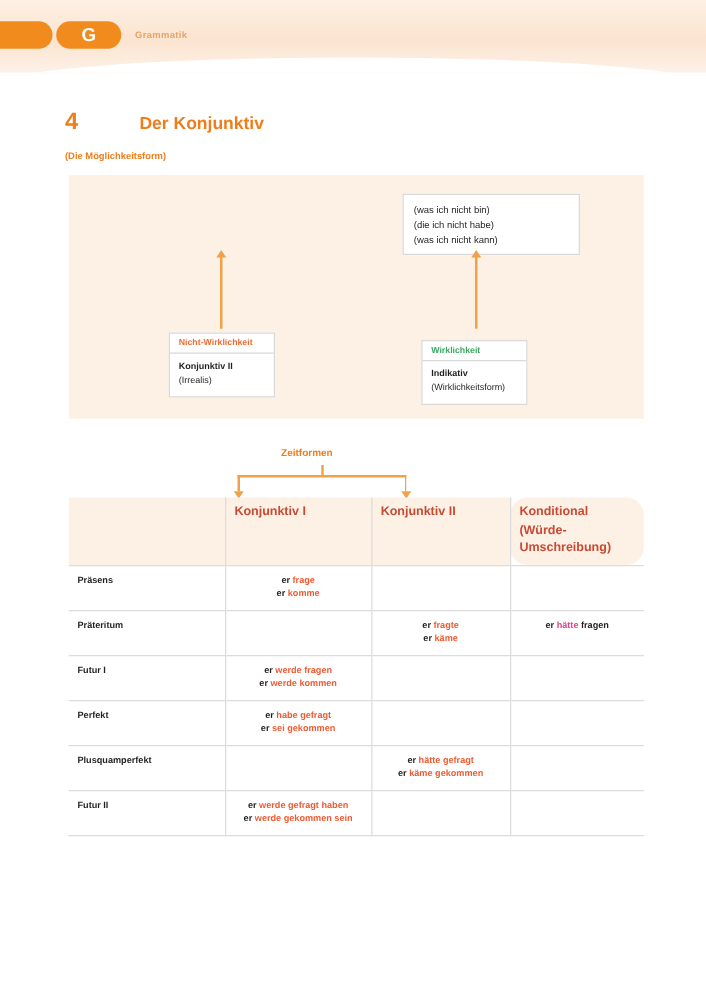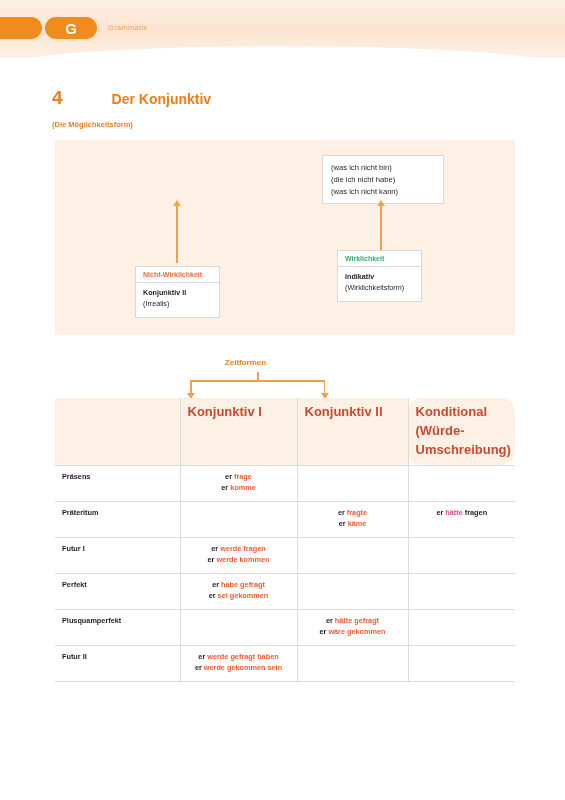--- a/index.html
+++ b/index.html
@@ -28,57 +28,57 @@
     border-top-right-radius:11px;border-bottom-right-radius:11px;
   }
   .tab-letter{
     margin-left:3px;width:52px;background:#f28b1e;
     border-radius:11px;
     display:flex;align-items:center;justify-content:center;
     color:#ffffff;font-weight:bold;font-size:15px;
   }
   .grammatik-label{
     position:absolute;left:108px;top:23px;
-    font-size:7.5px;font-weight:normal;color:#e8a369;letter-spacing:.3px;
+    font-size:7.5px;font-weight:bold;color:#e8a369;letter-spacing:.3px;
   }
 
   
   .title-row{position:absolute;left:52px;top:88px;display:flex;align-items:baseline;}
   .title-num{font-size:19px;font-weight:bold;color:#ef7d1a;line-height:1;}
   .title-text{margin-left:9px;font-size:14px;font-weight:bold;color:#ef7d1a;padding-left:40px;}
   .subtitle{position:absolute;left:52px;top:120px;font-size:7.5px;font-weight:bold;color:#ef7d1a;}
 
   
   .panel{
     position:absolute;left:55px;top:140px;width:460px;height:195px;
     background:#fdf1e6;
   }
   .dbox{
     position:absolute;background:#ffffff;border:1px solid #d9d9d9;
     font-size:7.6px;line-height:1.55;color:#231f20;padding:6px 8px;
     box-sizing:border-box;
   }
   .dbox-left{left:60px;top:15px;width:125px;}
-  .dbox-right{left:267px;top:15px;width:122px;}
+  .dbox-right{left:267px;top:15px;width:142px;}
 
   .arrow{position:absolute;width:1.5px;background:#f0a24a;}
   .arrow:before{
     content:"";position:absolute;top:-5px;left:-3px;
     border-left:4px solid transparent;border-right:4px solid transparent;
     border-bottom:6px solid #f0a24a;
   }
   .arrow-left{left:121px;top:65px;height:58px;}
   .arrow-right{left:325px;top:65px;height:58px;}
 
   .lbox{
     position:absolute;width:85px;background:#ffffff;border:1px solid #d9d9d9;
     box-sizing:border-box;
   }
   .lbox-left{left:80px;top:126px;}
-  .lbox-right{left:282px;top:110px;}
+  .lbox-right{left:282px;top:132px;}
   .lbox-head{
     padding:4px 7px;font-size:7px;font-weight:bold;border-bottom:1px solid #d9d9d9;
   }
   .lbox-head.orange{color:#ef6a35;}
   .lbox-head.green{color:#3aa862;}
   .lbox-body{padding:5px 7px 7px 7px;font-size:7.2px;line-height:1.5;}
   .lbox-body .b1{font-weight:bold;}
 
   
   .zeit-label{
@@ -105,21 +105,21 @@
   table.conj td,table.conj th{
     border-right:1px solid #dcdcdc;
     border-bottom:1px solid #dcdcdc;
     vertical-align:top;text-align:left;
     padding:5px 7px;
     font-weight:bold;
   }
   table.conj tr td:last-child,table.conj tr th:last-child{border-right:none;border-radius:14px;}
   table.conj thead th{
     background:#fdf1e6;border-bottom:1px solid #dcdcdc;
-    font-size:13px;font-weight:bold;color:#c74a32;line-height:1.45;
+    font-size:10px;font-weight:bold;color:#c74a32;line-height:1.45;
     height:27px;
   }
   .col-label{width:125px;}
   .col-k1{width:117px;}
   .col-k2{width:111px;}
   .col-kond{width:107px;}
   table.conj tbody td{height:25px;font-size:7.3px;line-height:1.55;}
   .rowlabel{font-weight:bold;color:#231f20;font-size:7.5px;}
   .pron{color:#231f20;}
   .vform{color:#ee5b33;}
@@ -236,21 +236,21 @@
           <div class="cellline"><span class="pron">er </span><span class="vform">sei gekommen</span></div>
         </td>
         <td></td>
         <td></td>
       </tr>
       <tr>
         <td class="rowlabel">Plusquamperfekt</td>
         <td></td>
         <td>
           <div class="cellline"><span class="pron">er </span><span class="vform">hätte gefragt</span></div>
-          <div class="cellline"><span class="pron">er </span><span class="vform">wäre gekommen</span></div>
+          <div class="cellline"><span class="pron">er </span><span class="vform">käme gekommen</span></div>
         </td>
         <td></td>
       </tr>
       <tr>
         <td class="rowlabel">Futur II</td>
         <td>
           <div class="cellline"><span class="pron">er </span><span class="vform">werde gefragt haben</span></div>
           <div class="cellline"><span class="pron">er </span><span class="vform">werde gekommen sein</span></div>
         </td>
         <td></td>

